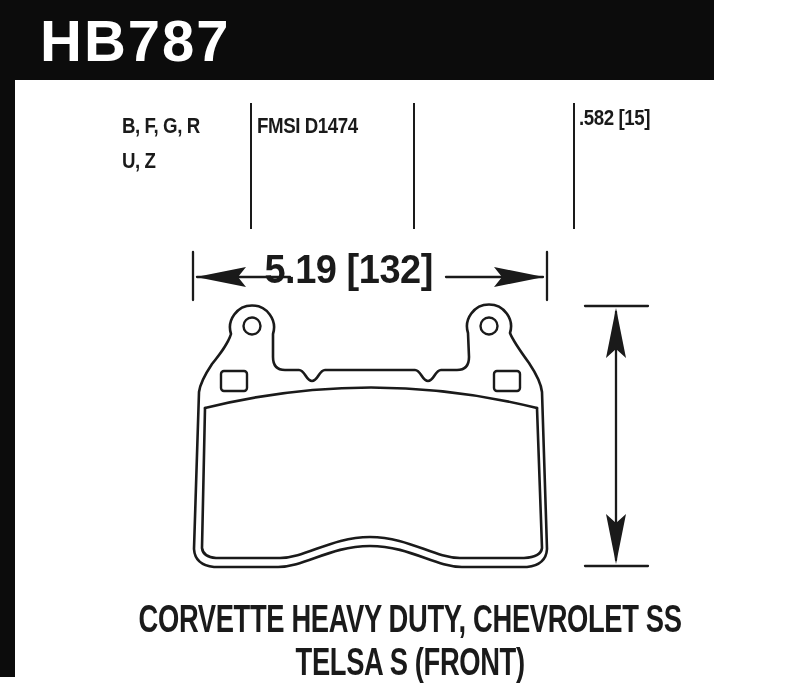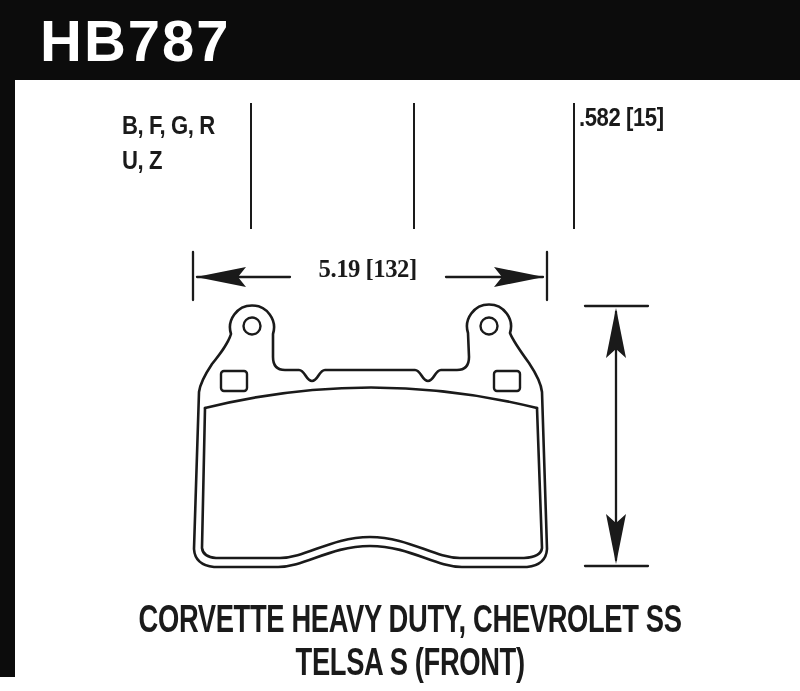--- a/index.html
+++ b/index.html
@@ -5,38 +5,38 @@
   :root{
     --ink:#1a1a1a;
     --header-bg:#0c0c0c;
     --bg:#ffffff;
   }
   *{margin:0;padding:0;box-sizing:border-box;}
   html,body{width:800px;height:691px;background:var(--bg);overflow:hidden;
     font-family:"Liberation Sans", sans-serif;}
   .stage{position:relative;width:800px;height:691px;background:var(--bg);}
 
-  .header{position:absolute;left:0;top:0;width:800px;height:80px;background:var(--header-bg);}
+  .header{position:absolute;left:0;top:0;width:714px;height:80px;background:var(--header-bg);}
   .part-number{position:absolute;left:40px;top:9px;color:#fff;font-size:58px;font-weight:700;
     letter-spacing:2px;line-height:64px;white-space:nowrap;}
 
   .left-bar{position:absolute;left:0;top:80px;width:15px;height:597px;background:var(--header-bg);}
 
-  .spec-text{position:absolute;font-size:26px;font-weight:700;color:var(--ink);
+  .spec-text{position:absolute;font-size:22px;font-weight:700;color:var(--ink);
     line-height:35px;white-space:nowrap;}
   .condense{display:inline-block;transform:scaleX(0.85);transform-origin:left center;letter-spacing:-0.5px;}
   .spec-bfgr{left:122px;top:108px;}
   .spec-fmsi{left:257px;top:108px;}
   .spec-thickness{left:579px;top:100px;}
 
   .vdivider{position:absolute;top:103px;width:2px;height:126px;background:var(--ink);}
   .vd1{left:250px;} .vd2{left:413px;} .vd3{left:573px;}
 
-  .dim-label{position:absolute;font-size:26px;font-weight:700;color:var(--ink);
-    text-align:center;white-space:nowrap;font-family:Liberation Serif, serif;}
+  .dim-label{position:absolute;font-size:40px;font-weight:700;color:var(--ink);
+    white-space:nowrap;}
   .dim-width{left:260px;top:252px;width:216px;line-height:34px;}
   .dim-height{left:616px;top:392px;width:100px;line-height:38px;}
   .dimnum{display:inline-block;transform:scaleX(0.95);transform-origin:center center;letter-spacing:-0.5px;}
 
   .drawing-svg{position:absolute;left:0;top:0;width:800px;height:691px;}
 
   .app-text{position:absolute;left:10px;top:598px;width:800px;text-align:center;
     font-size:38px;font-weight:700;color:var(--ink);line-height:43px;white-space:nowrap;}
   .app-line{display:block;}
   .app-condense{display:inline-block;transform:scaleX(0.72);transform-origin:center center;letter-spacing:-0.5px;}
@@ -52,20 +52,23 @@
 
   <div class="left-bar"></div>
 
   <div class="spec-text spec-bfgr">
     <span class="condense">
       <span>B, F, G, R</span><br>
       <span>U, Z</span>
     </span>
   </div>
   <div class="vdivider vd1"></div>
+  <div class="spec-text spec-fmsi">
+    <span class="condense">FMSI D1474</span>
+  </div>
   <div class="vdivider vd2"></div>
   <div class="vdivider vd3"></div>
   <div class="spec-text spec-thickness">
     <span class="condense">.582 [15]</span>
   </div>
 
   <svg class="drawing-svg" viewBox="0 0 800 691" fill="none" stroke="#1a1a1a" stroke-width="2.6" stroke-linecap="round" stroke-linejoin="round">
 
     <g stroke-width="2.3">
       <line x1="193" y1="252" x2="193" y2="300"></line>

